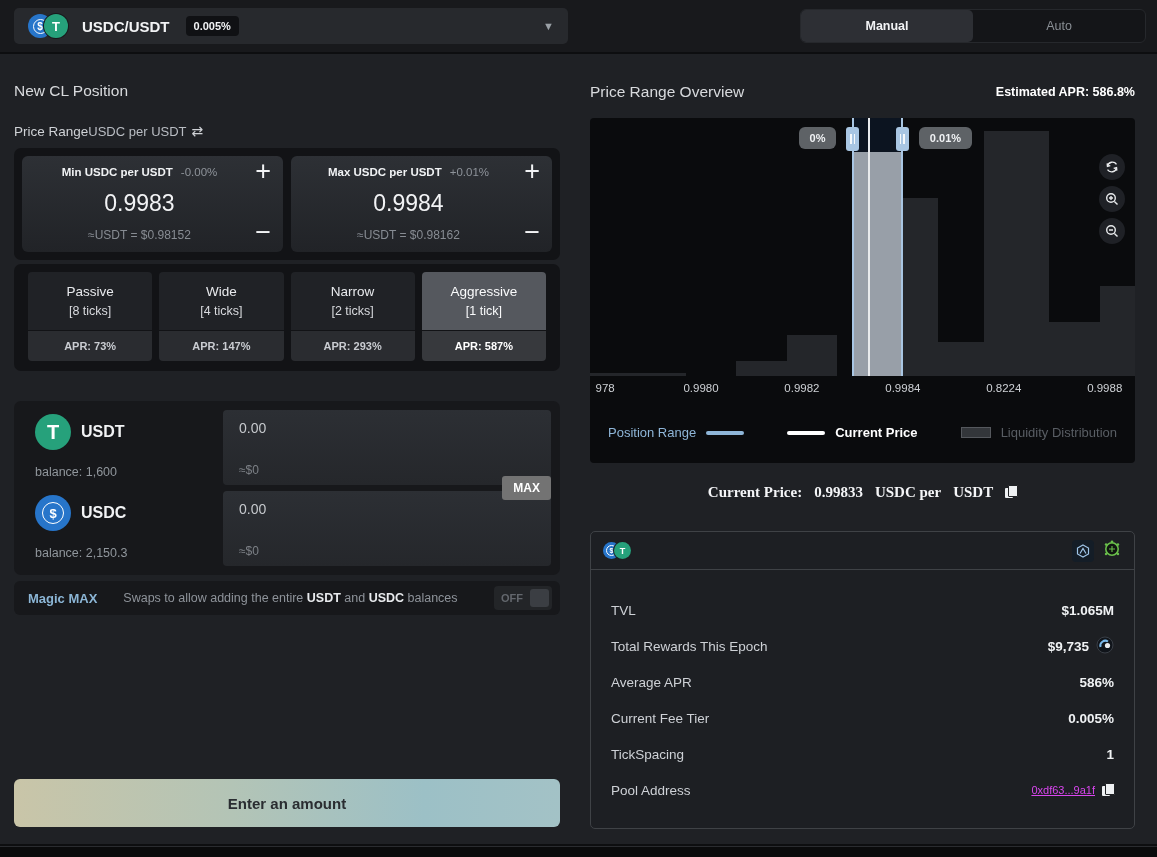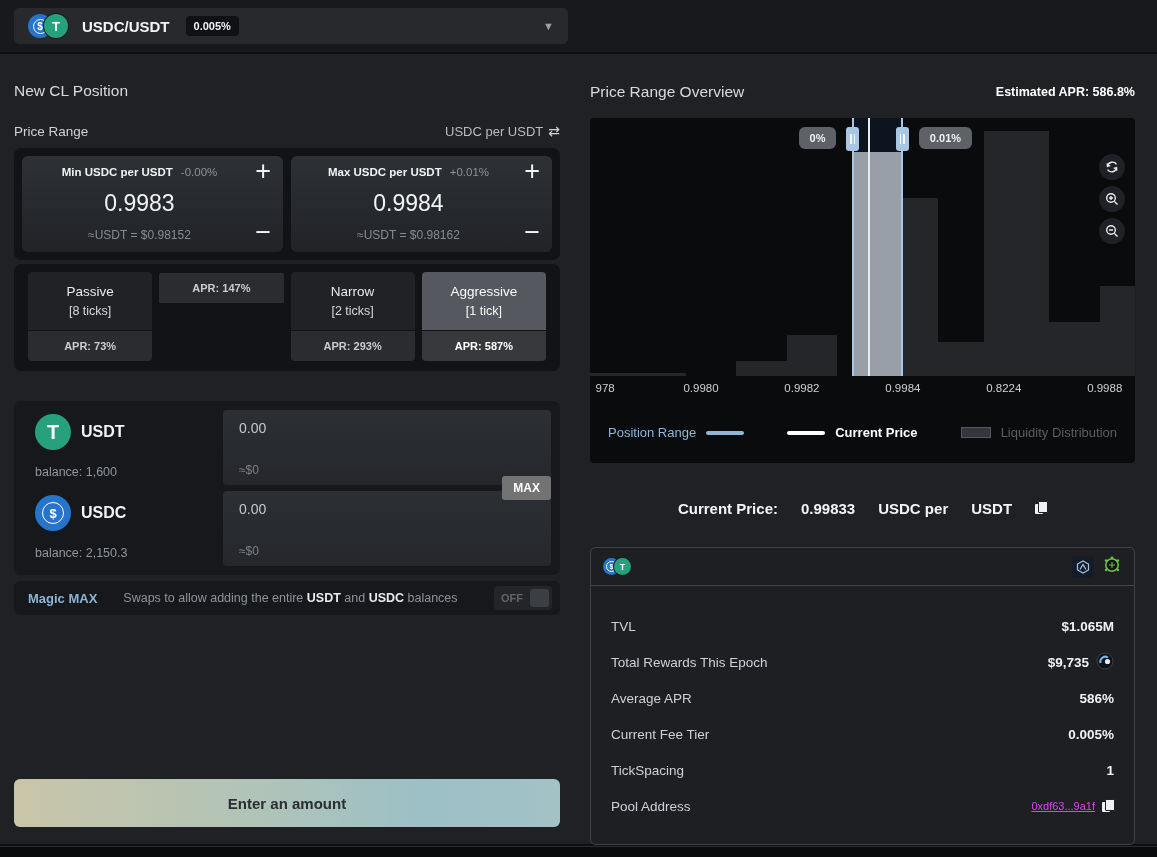--- a/index.html
+++ b/index.html
@@ -31,21 +31,21 @@
     background:#141518; border:1px solid #26282c; border-radius:6px; display:flex;
   }
   .mode-seg { flex:1; display:flex; align-items:center; justify-content:center; font-size:12.5px; color:#8a8f95; cursor:pointer; border-radius:5px; }
   .mode-seg.active { background:#2d2f34; color:#f2f3f5; font-weight:bold; }
   
   .content { position:absolute; left:0; top:54px; width:1157px; height:790px; background:#1f2125; }
   .left-col  { position:absolute; left:14px;  top:28px; width:546px; }
   .right-col { position:absolute; left:590px; top:28px; width:545px; }
   .panel-title { font-size:15.5px; color:#d8dadd; margin-bottom:22px; }
   
-  .pr-row { display:flex; justify-content:space-between; align-items:center; margin-bottom:8px; height:18px; }
+  .pr-row { display:flex; justify-content:flex-start; align-items:center; margin-bottom:8px; height:18px; }
   .pr-label { font-size:13.5px; color:#cfd2d6; }
   .denom-toggle { font-size:13px; color:#b9bdc3; display:flex; align-items:center; gap:5px; cursor:pointer; }
   .swap-glyph { font-size:14px; color:#cfd2d6; }
   
   .price-cards { background:#121316; border-radius:7px; padding:8px; display:flex; gap:8px; height:112px; margin-bottom:4px; }
   .price-card { flex:1; border-radius:6px; background:linear-gradient(180deg,#2d3035,#212327); position:relative; padding:10px 40px 10px 14px; display:flex; flex-direction:column; align-items:center; justify-content:space-between; }
   .pc-head { display:flex; gap:8px; align-items:baseline; }
   .pc-label { font-size:11.5px; font-weight:bold; color:#f0f2f4; }
   .pc-pct { font-size:11.5px; color:#8e939a; }
   .pc-value { font-size:23px; color:#f2f3f5; }
@@ -112,21 +112,21 @@
   .ctrl-btn { width:26px; height:26px; border-radius:50%; background:#1f2126; color:#e8eaec; display:flex; align-items:center; justify-content:center; cursor:pointer; border:none; }
   .ctrl-btn svg { display:block; }
   .x-axis { position:absolute; left:0; right:0; top:258px; height:26px; }
   .tick { position:absolute; top:6px; transform:translateX(-50%); font-size:11.5px; color:#ced1d5; white-space:nowrap; }
   .legend { position:absolute; left:0; right:0; bottom:0; height:61px; display:flex; align-items:center; justify-content:space-between; padding:0 18px; }
   .legend-item { display:flex; align-items:center; gap:10px; font-size:13px; }
   .lg-pos { color:#8fb6d8; } .lg-cur { color:#fff; font-weight:bold; } .lg-liq { color:#595e64; }
   .swatch-line { width:38px; height:4px; border-radius:2px; }
   .swatch-rect { width:30px; height:11px; background:#33363a; border:1px solid #55585d; }
   
-  .cur-price-row { margin-top:34px; display:flex; align-items:center; justify-content:center; gap:23px; font-size:15px; font-weight:bold; color:#f4f5f7; height:22px; }
+  .cur-price-row { margin-top:18px; display:flex; align-items:center; justify-content:center; gap:12px; font-size:15px; font-weight:bold; color:#f4f5f7; height:22px;font-family:Liberation Serif, serif; }
   .copy-icon { position:relative; width:12px; height:14px; display:inline-block; cursor:pointer; }
   .copy-icon::before { content:""; position:absolute; left:0; top:3px; width:8px; height:10px; background:#eef0f2; border-radius:1px; }
   .copy-icon::after { content:""; position:absolute; left:3px; top:0; width:8px; height:10px; background:#eef0f2; border:1px solid #1f2124; border-radius:1px; }
   
   .info-card { margin-top:28px; border:1px solid #3f4246; border-radius:5px; background:#1d1f23; height:298px; }
   .info-head { height:38px; display:flex; align-items:center; justify-content:space-between; padding:0 12px; border-bottom:1px solid #3f4246; }
   .info-head .pair-icons .coin { width:17px; height:17px; font-size:9px; }
   .info-head .pair-icons .coin.usdt { margin-left:-6px; font-weight:bold; box-shadow:0 0 0 1px #1d1f23; }
   .info-head .dollar-ring { width:11px; height:11px; font-size:7px; }
   .head-icons { display:flex; align-items:center; gap:8px; }
@@ -146,20 +146,24 @@
     <span class="pair-icons">
       <span class="coin usdc">
           <span class="dollar-ring">$</span>
         </span>
       <span class="coin usdt">T</span>
     </span>
     <span class="pair-name">USDC/USDT</span>
     <span class="fee-badge">0.005%</span>
     <span class="caret">▼</span>
   </div>
+  <div class="mode-toggle">
+    <div class="mode-seg active">Manual</div>
+    <div class="mode-seg">Auto</div>
+  </div>
 </div>
 
 <div class="content">
 
   <div class="left-col">
     <div class="panel-title">New CL Position</div>
 
     <div class="pr-row">
       <span class="pr-label">Price Range</span>
       <span class="denom-toggle">
@@ -198,20 +202,24 @@
     <div class="range-box">
       <div class="range-btns">
         <div class="range-btn">
           <div class="rb-main">
             <span class="rb-name">Passive</span>
             <span class="rb-ticks">[8 ticks]</span>
           </div>
           <div class="rb-apr">APR: 73%</div>
         </div>
         <div class="range-btn">
+          <div class="rb-main">
+            <span class="rb-name">Wide</span>
+            <span class="rb-ticks">[4 ticks]</span>
+          </div>
           <div class="rb-apr">APR: 147%</div>
         </div>
         <div class="range-btn">
           <div class="rb-main">
             <span class="rb-name">Narrow</span>
             <span class="rb-ticks">[2 ticks]</span>
           </div>
           <div class="rb-apr">APR: 293%</div>
         </div>
         <div class="range-btn selected">

